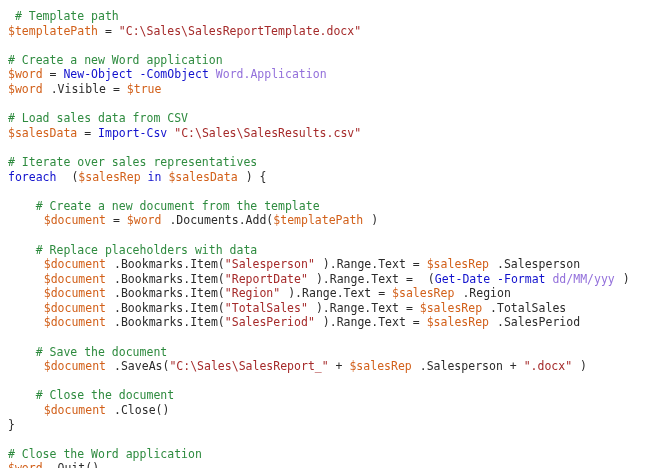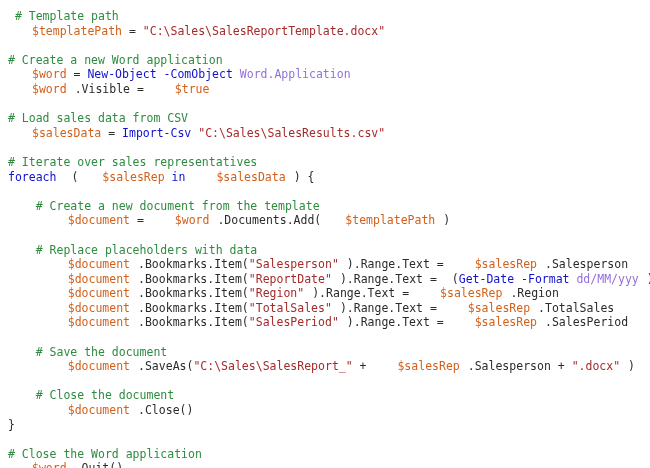--- a/index.html
+++ b/index.html
@@ -31,21 +31,21 @@
     font-size: inherit;
     line-height: inherit;
   }
   .ln {
     display: block;
     height: 14.6px;
     white-space: pre;
   }
   
   .c-comment  { color: #2e8b3f; }
-  .c-var      { color: #d2601a; margin-left: 24px; }
+  .c-var      { color: #d2601a; }
   .c-str      { color: #a52a2a; }
   .c-cmd      { color: #1111cd; }
   .c-kw       { color: #1111cd; }
   .c-type     { color: #9370db; }
   .c-plain    { color: #2b2b2b; margin-left: 8px; }
   .c-op       { color: #2b2b2b; }
   .c-brace    { color: #2b2b2b; }
 </style>
 </head>
 <body>

